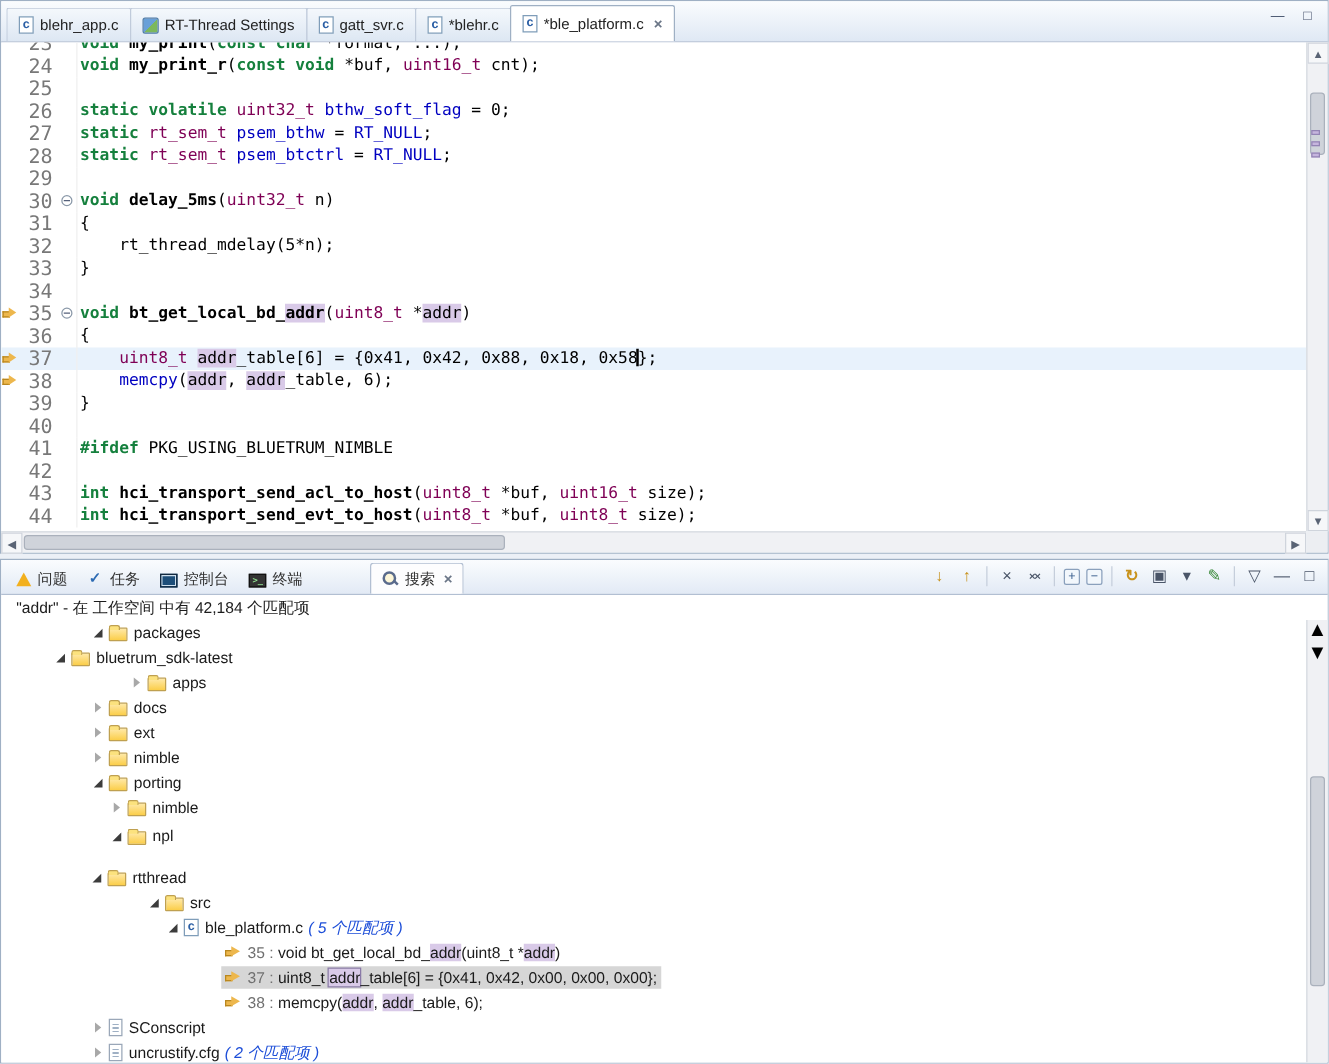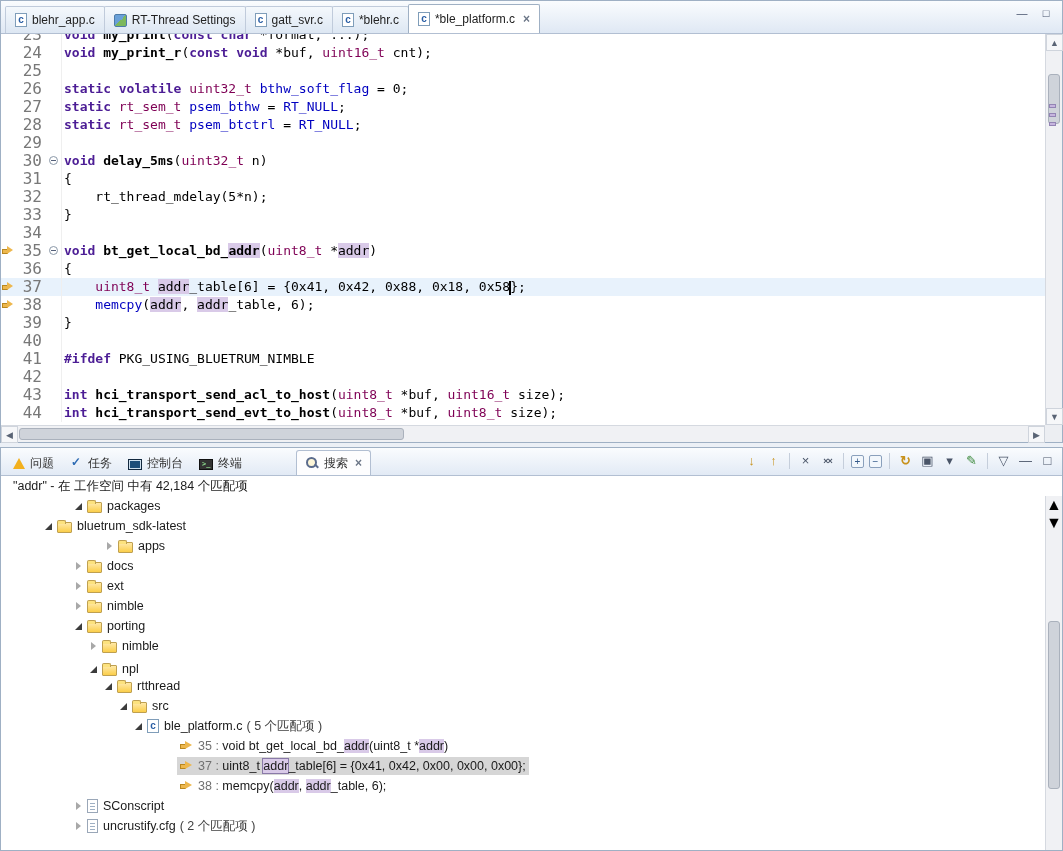--- a/index.html
+++ b/index.html
@@ -27,21 +27,21 @@
   .ebody { position:absolute; left:0; top:33px; right:17px; bottom:17px; overflow:hidden;
            background:#fff; font:13px/18px "DejaVu Sans Mono","Liberation Mono",monospace; }
   .lines { position:absolute; left:0; right:0; top:-8px; }
   .row { display:flex; height:18px; white-space:pre; }
   .row.cur { background:#e8f2fc; }
   .rcell { width:14px; flex:0 0 14px; position:relative; }
   .num { width:32px; flex:0 0 32px; text-align:right; padding-right:5px; color:#787878;
          font-size:16px; }
   .fold { width:15px; flex:0 0 15px; border-right:1px solid #efefef; position:relative; }
   .codecell { flex:1; padding-left:2px; color:#000; }
-  .seg.k { color:#4c1d95; font-weight:bold; }
+  .seg.k { color:#15803d; font-weight:bold; }
   .seg.t { color:#7f0055; }
   .seg.f { font-weight:bold; color:#000; }
   .seg.v { color:#0000c0; }
   .seg.m { color:#0000c0; }
   .seg.hl { background:#d9cae8; }
   .caret { display:inline-block; width:2px; height:14px; background:#000;
            vertical-align:middle; margin:0 -1px; }
   .fold-ic { position:absolute; left:2px; top:4px; width:9px; height:9px; border:1px solid #8a98a8;
              border-radius:50%; background:#fff; }
   .fold-ic::after { content:""; position:absolute; left:1px; right:1px; top:3px; height:1px;
@@ -95,21 +95,21 @@
   .tree { position:absolute; left:0; top:20px; right:17px; bottom:0; overflow:hidden; }
   .trow { display:flex; align-items:center; height:20px; font-size:12.5px; color:#1a1a1a;
           white-space:pre; }
   .tgl { width:14px; flex:0 0 14px; position:relative; height:14px; }
   .tgl.col::after { content:""; position:absolute; left:4px; top:3px; width:0; height:0;
                     border-left:5px solid #a8a8a8; border-top:4px solid transparent;
                     border-bottom:4px solid transparent; }
   .tgl.exp::after { content:""; position:absolute; left:3px; top:4px; width:0; height:0;
                     border-bottom:7px solid #3c3c3c; border-left:7px solid transparent; }
   .ticn { margin:0 5px 0 1px; flex:0 0 auto; display:inline-block; position:relative; }
-  .count { color:#404040; margin-left:4px; }
+  .count { color:#1d4ed8; margin-left:4px;font-style:italic; }
   .mwrap { display:inline-flex; align-items:center; height:18px; padding:0 3px; }
   .mwrap.sel { background:#d6d6d6; }
   .tseg.hl { background:#d9cae8; }
   .tseg.box { background:#d9cae8; outline:1px solid #8a7aa8; }
   .tseg.ln { color:#707070; }
   .imatch { width:13px; height:12px; position:relative; display:inline-block; margin-right:5px; }
   .imatch::before { content:""; position:absolute; left:0; top:4px; width:5px; height:3px;
                     background:#edb74d; border:1px solid #b9871f; border-right:none; }
   .imatch::after { content:""; position:absolute; left:5px; top:1px; width:0; height:0;
                    border-top:4px solid transparent; border-bottom:4px solid transparent;
@@ -276,21 +276,21 @@
       <div class="tree" id="tree-rows">
           <div class="trow" style="padding-left: 25px; margin-left: 46px;"><span class="tgl exp"></span><span class="ticn i-folder"></span><span>packages</span></div>
           <div class="trow" style="padding-left: 41px;"><span class="tgl exp"></span><span class="ticn i-folder"></span><span>bluetrum_sdk-latest</span></div>
           <div class="trow" style="padding-left: 102px;"><span class="tgl col"></span><span class="ticn i-folder"></span><span>apps</span></div>
           <div class="trow" style="padding-left: 71px;"><span class="tgl col"></span><span class="ticn i-folder"></span><span>docs</span></div>
           <div class="trow" style="padding-left: 71px;"><span class="tgl col"></span><span class="ticn i-folder"></span><span>ext</span></div>
           <div class="trow" style="padding-left: 71px;"><span class="tgl col"></span><span class="ticn i-folder"></span><span>nimble</span></div>
           <div class="trow" style="padding-left: 71px;"><span class="tgl exp"></span><span class="ticn i-folder"></span><span>porting</span></div>
           <div class="trow" style="padding-left: 86px;"><span class="tgl col"></span><span class="ticn i-folder"></span><span>nimble</span></div>
           <div class="trow" style="padding-left: 86px; align-items: flex-end;"><span class="tgl exp"></span><span class="ticn i-folder"></span><span>npl</span></div>
-          <div class="trow" style="padding-left: 101px;"><span class="tgl exp"></span><span class="ticn i-folder"></span><span>rtthread</span></div>
+          <div class="trow" style="padding-left: 70px; margin-top: 16px;"><span class="tgl exp"></span><span class="ticn i-folder"></span><span>rtthread</span></div>
           <div class="trow" style="padding-left: 116px;"><span class="tgl exp"></span><span class="ticn i-folder"></span><span>src</span></div>
           <div class="trow" style="padding-left: 131px;"><span class="tgl exp"></span><span class="ticn i-c-file"></span><span>ble_platform.c</span><span class="count">( 5 个匹配项 )</span></div>
           <div class="trow" style="padding-left: 176px;"><span class="mwrap"><span class="imatch"></span><span class="tseg ln">35 : </span><span class="tseg ">void bt_get_local_bd_</span><span class="tseg hl">addr</span><span class="tseg ">(uint8_t *</span><span class="tseg hl">addr</span><span class="tseg ">)</span></span></div>
           <div class="trow" style="padding-left: 176px;"><span class="mwrap sel"><span class="imatch"></span><span class="tseg ln">37 : </span><span class="tseg ">uint8_t </span><span class="tseg box">addr</span><span class="tseg ">_table[6] = {0x41, 0x42, 0x00, 0x00, 0x00};</span></span></div>
           <div class="trow" style="padding-left: 176px;"><span class="mwrap"><span class="imatch"></span><span class="tseg ln">38 : </span><span class="tseg ">memcpy(</span><span class="tseg hl">addr</span><span class="tseg ">, </span><span class="tseg hl">addr</span><span class="tseg ">_table, 6);</span></span></div>
           <div class="trow" style="padding-left: 71px;"><span class="tgl col"></span><span class="ticn i-file"></span><span>SConscript</span></div>
           <div class="trow" style="padding-left: 71px;"><span class="tgl col"></span><span class="ticn i-file"></span><span>uncrustify.cfg</span><span class="count">( 2 个匹配项 )</span></div>
         </div>
       <div class="pvscroll">
         <span class="arr" style="top:0; left:-1px;" id="pvup">▲</span>

